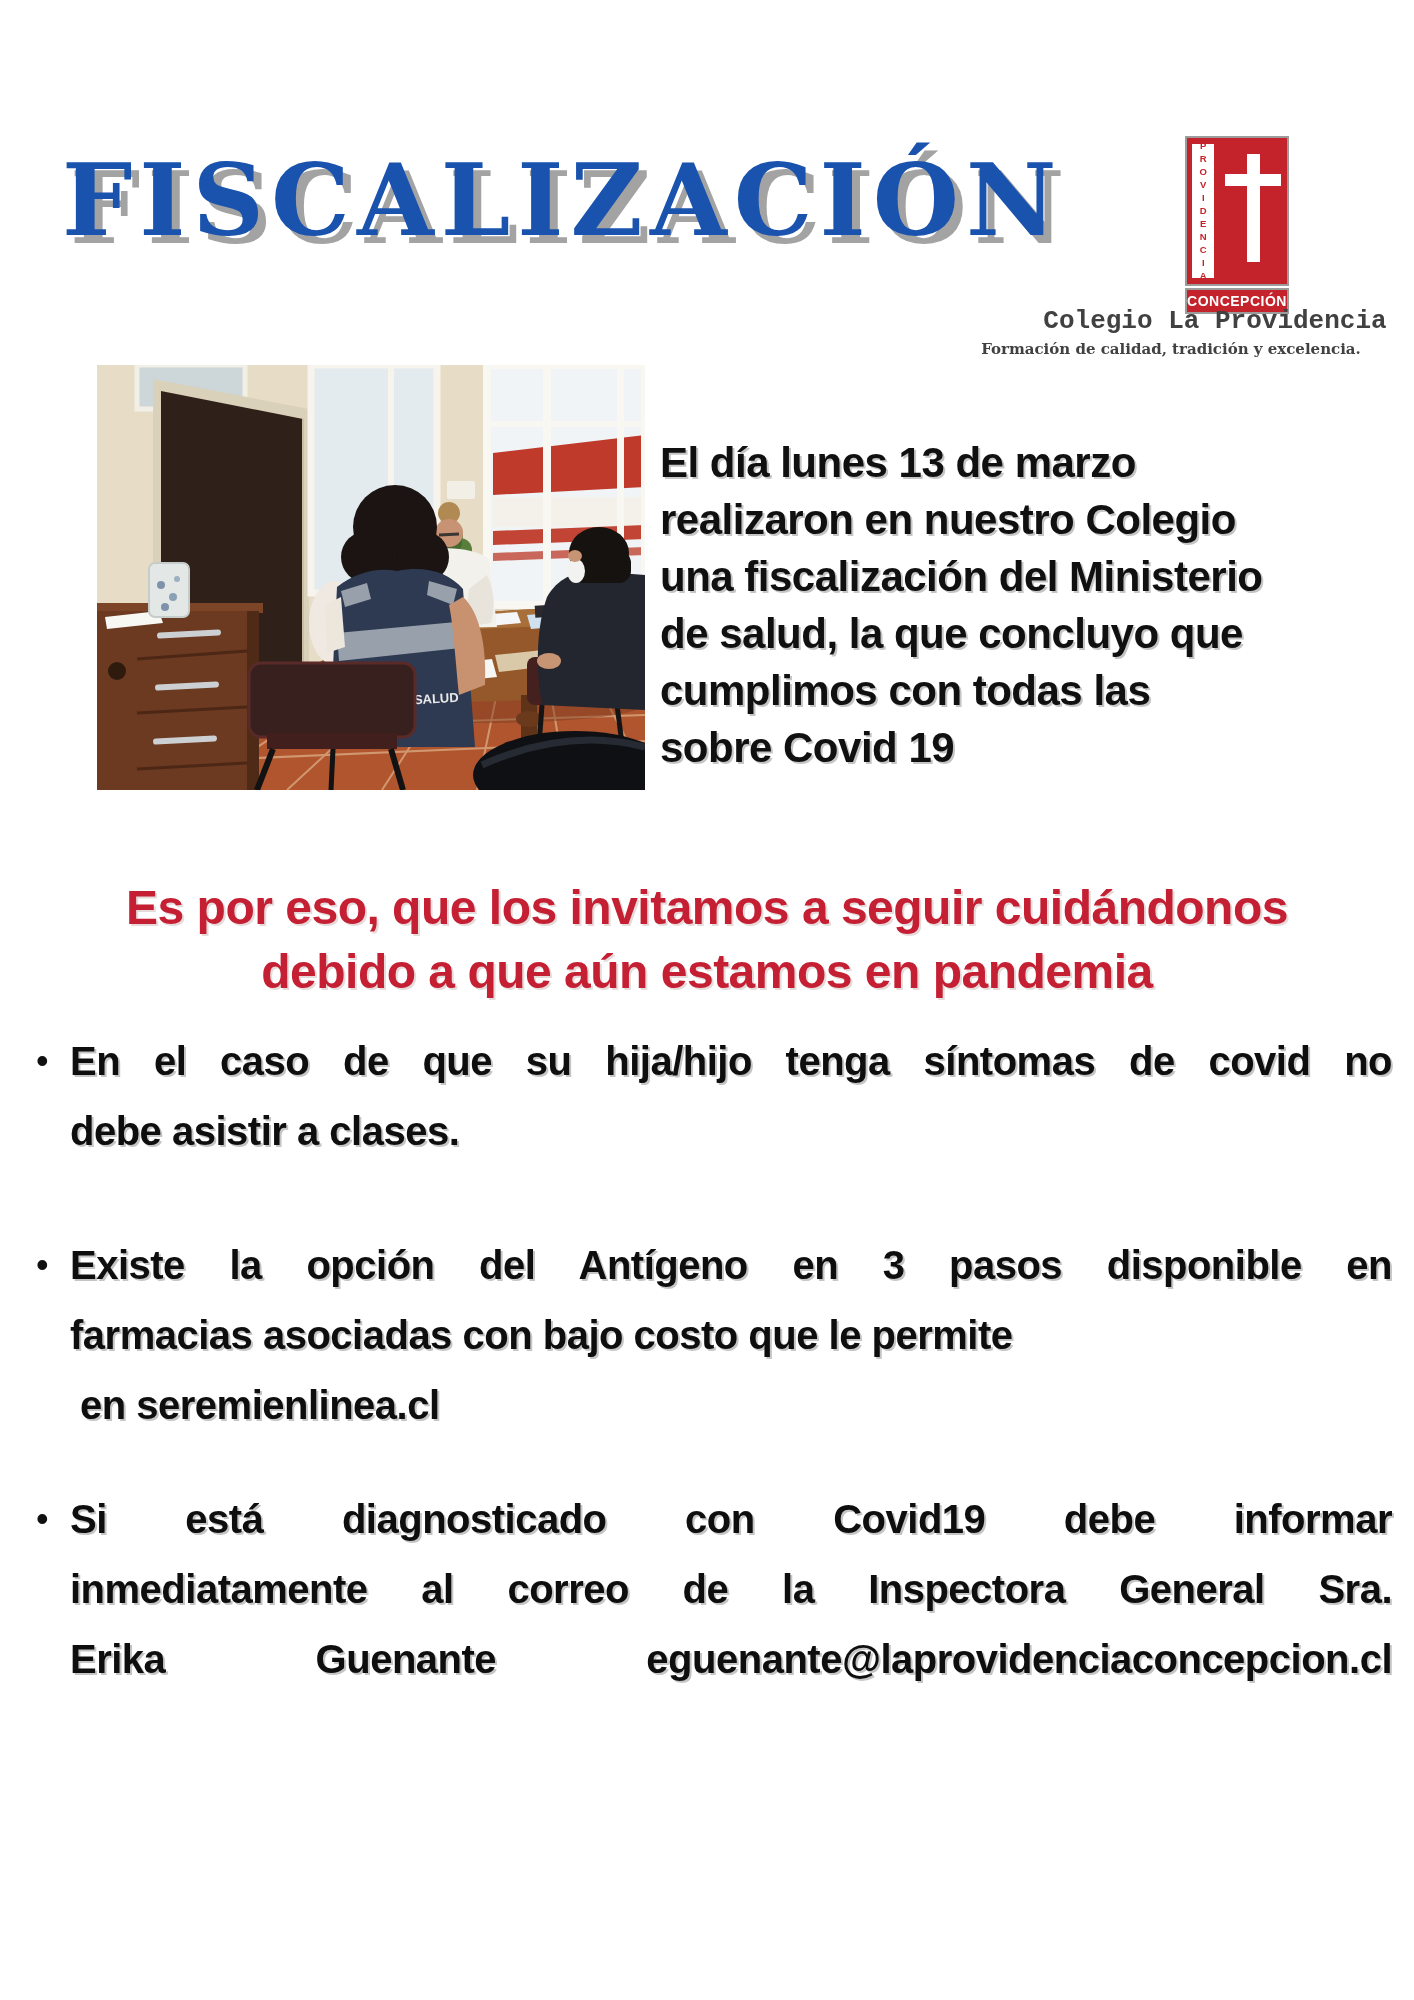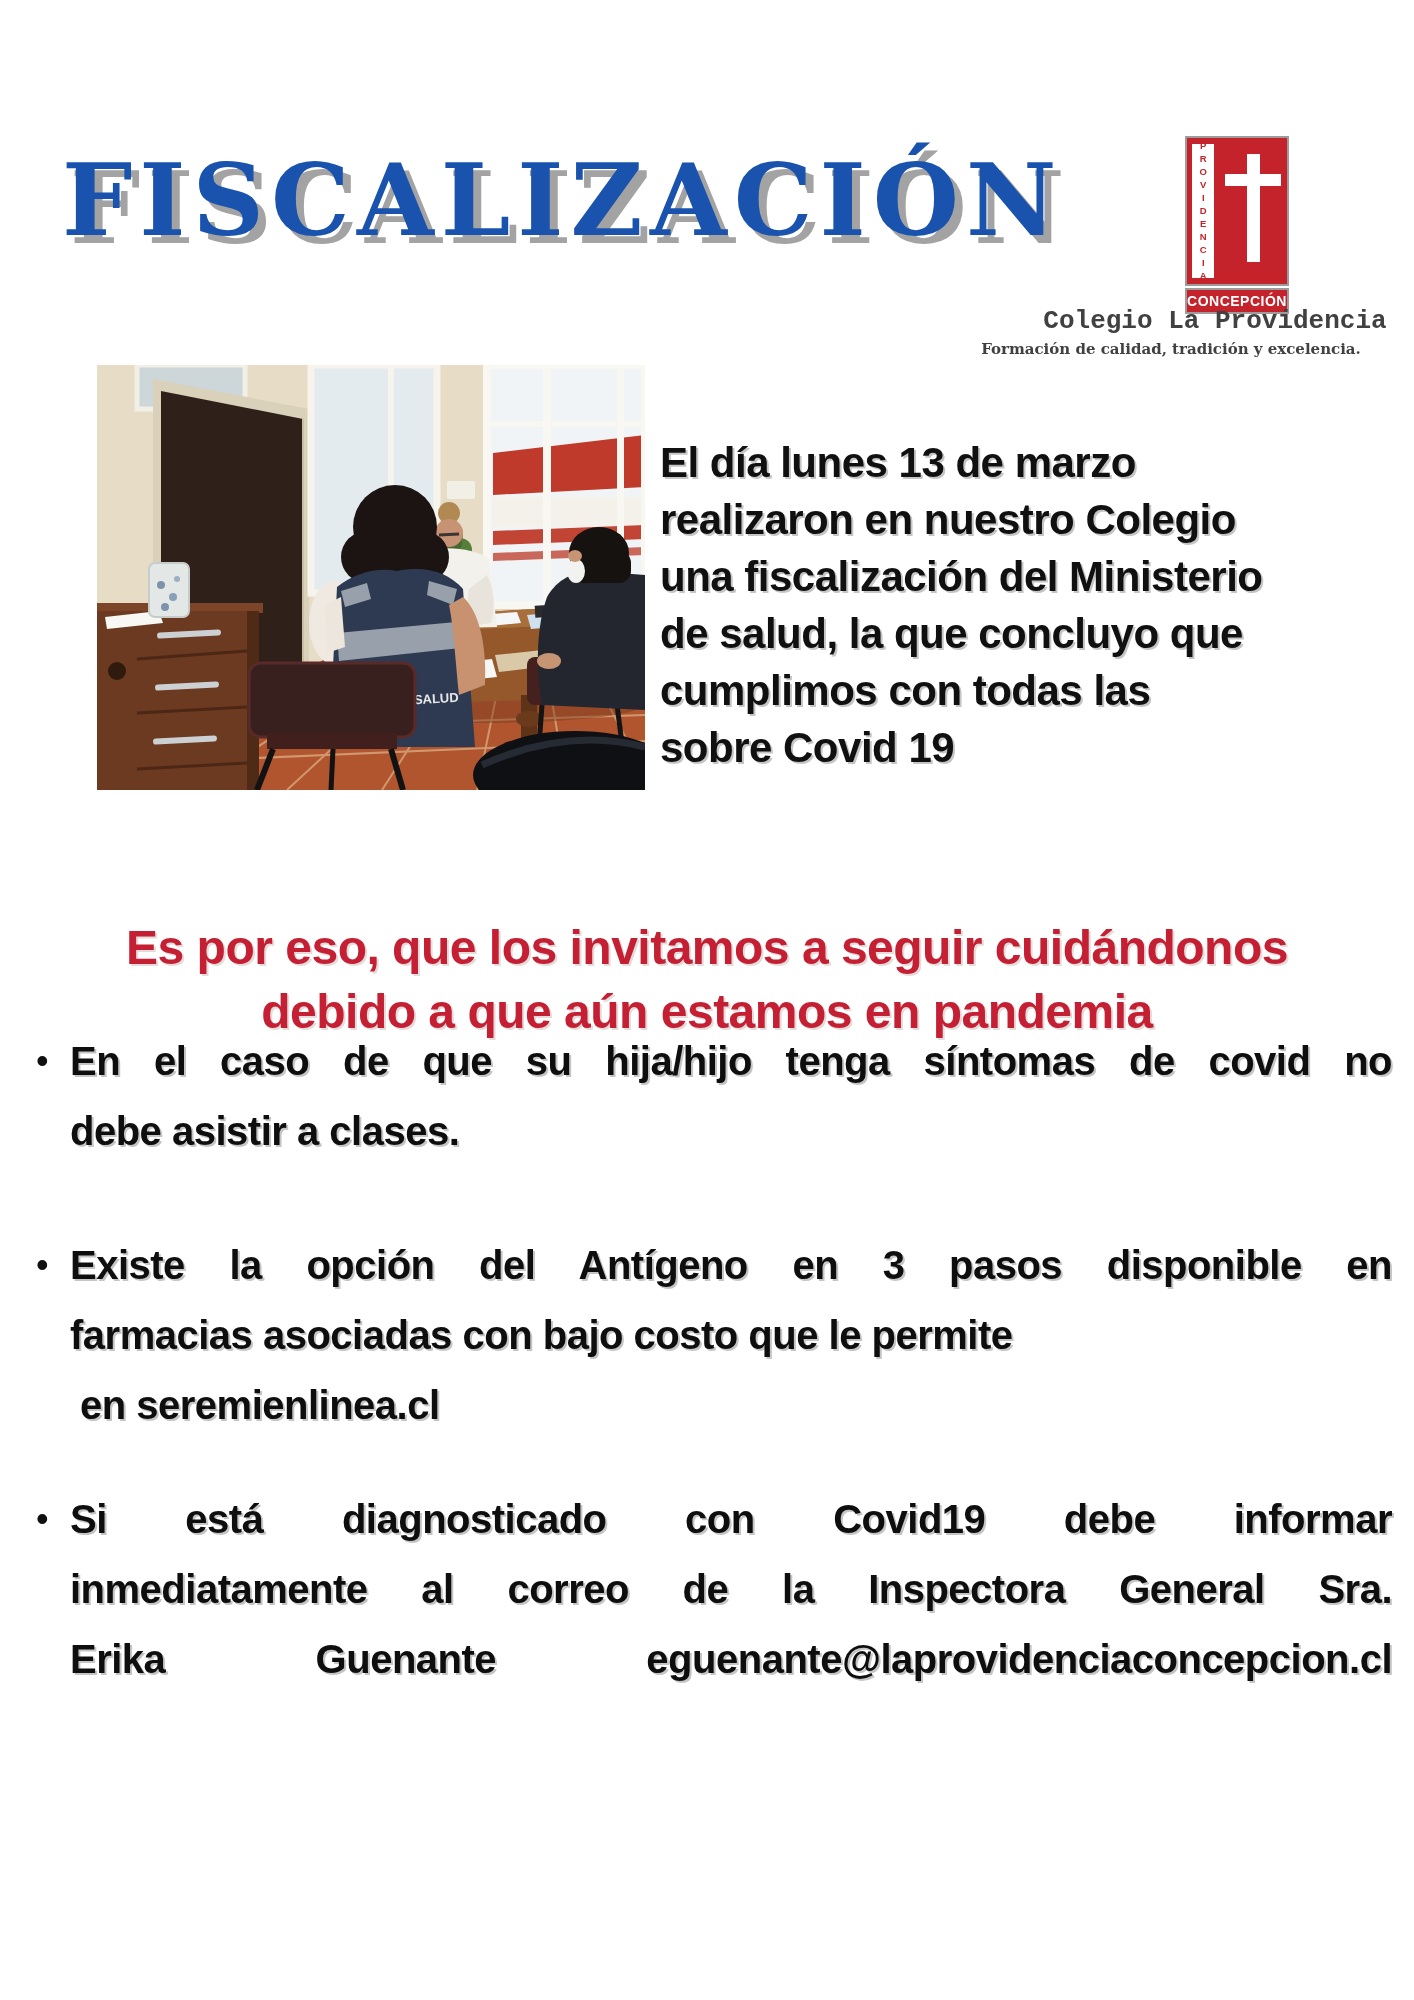--- a/index.html
+++ b/index.html
@@ -68,21 +68,21 @@
   .intro{
     position:absolute;left:660px;top:434px;width:708px;
     font-size:42px;font-weight:800;line-height:57px;
     letter-spacing:-0.5px;
     color:#101010;
     text-shadow:2px 2px 0 rgba(90,90,90,0.35);
   }
   .intro .line{display:block;}
   
   .highlight{
-    position:absolute;left:28px;top:916px;width:1358px;
+    position:absolute;left:28px;top:876px;width:1358px;
     text-align:center;
     font-size:48px;font-weight:800;line-height:64px;
     letter-spacing:-0.5px;
     color:#c41f32;
     text-shadow:2px 2px 0 rgba(150,110,110,0.25);
   }
   .highlight .line{display:block;}
   
   .bullets{position:absolute;left:36px;top:1026px;width:1356px;}
   .bullet{display:flex;align-items:flex-start;}

